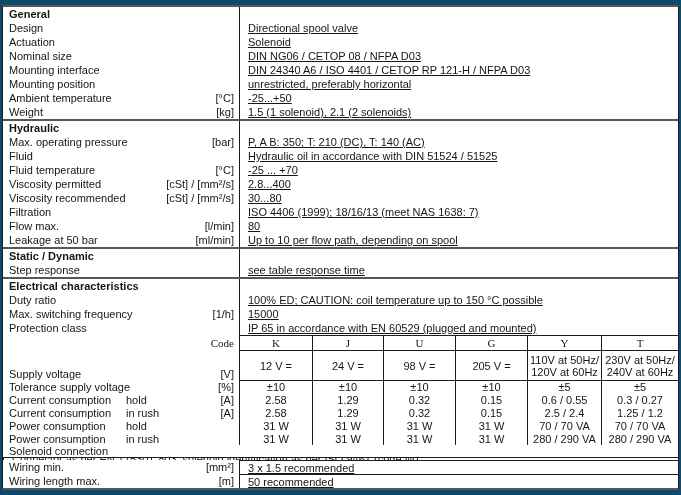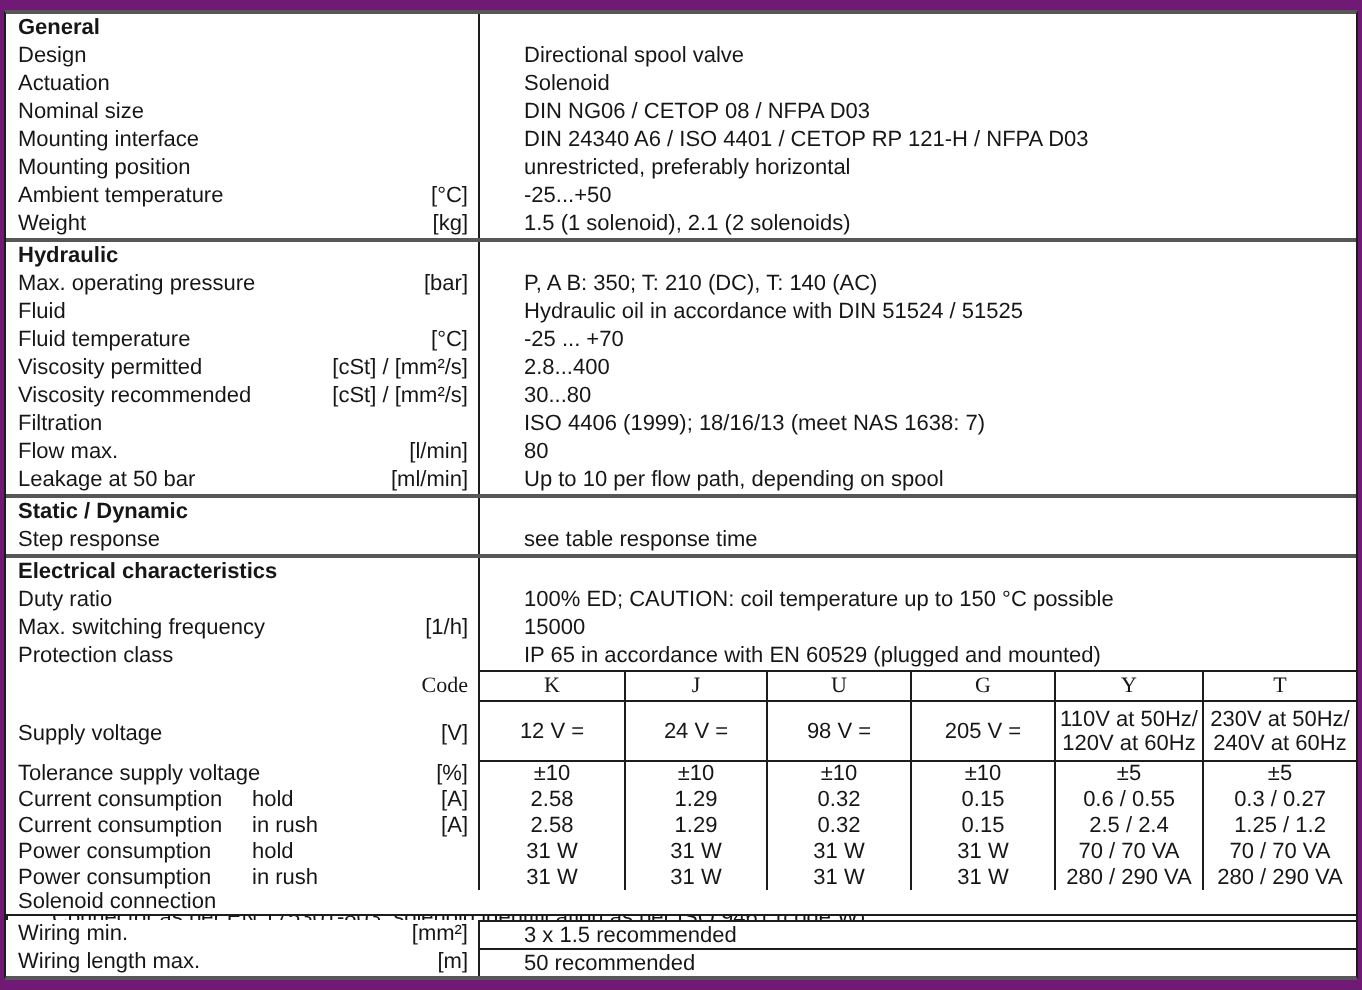--- a/index.html
+++ b/index.html
@@ -1,53 +1,53 @@
 <!DOCTYPE html>
 <html><head>
 <meta charset="utf-8">
 <style>
   html, body { margin:0; padding:0; background:#ffffff; }
   .sheet {
-    position:relative; width:681px; height:495px; background:#701a75;
+    position:relative; width:681px; height:495px; background:#0c4a6e;
     font-family:"Liberation Sans", sans-serif; font-size:11px; color:#161616;
     overflow:hidden;
   }
   .table {
     position:absolute; top:5px; left:2px; width:677px;
     border-top:2.5px solid #57575a; border-bottom:2.5px solid #57575a;
     border-left:1.5px solid #1c1c1c; border-right:1.5px solid #1c1c1c;
     box-sizing:border-box; background:#fff;
   }
   .row { display:flex; height:14px; align-items:center; box-sizing:border-box; }
   .sec { height:16px; border-top:2.5px solid #57575a; }
   .sec.first { height:14px; border-top:none; }
   .sec .lc { font-weight:bold; }
   .lc {
     width:236px; display:flex; align-items:center; padding-left:6px;
     box-sizing:border-box; white-space:nowrap; overflow:hidden;
   }
   .vc {
     flex:1; align-self:stretch; display:flex; align-items:center;
-    border-left:1.2px solid #1c1c1c; padding-left:22px; box-sizing:border-box;
-    white-space:nowrap; overflow:hidden;
+    border-left:1.2px solid #1c1c1c; padding-left:8px; box-sizing:border-box;
+    white-space:nowrap; overflow:hidden;text-decoration:underline;
   }
   .unit { margin-left:auto; padding-right:5px; }
   .pf { width:117px; flex:none; white-space:nowrap; }
   
   .crow { display:flex; box-sizing:border-box; }
   .ccell {
     box-sizing:border-box; border-left:1.2px solid #1c1c1c;
     display:flex; flex-direction:column; align-items:center; justify-content:center;
     text-align:center; line-height:12px; align-self:stretch; white-space:nowrap; overflow:hidden;
   }
   .w0{width:73px;} .w1{width:71px;} .w2{width:72px;} .w3{width:72px;} .w4{width:74px;} .w5{flex:1;}
   .tl { border-top:1.2px solid #1c1c1c; }
   .h-code{height:15px;font-family:Liberation Serif, serif;} .h-supply{height:30px;} .h-e{height:13px;}
   .h-sol{height:15px;flex-direction:column;} .h-wire{height:14px;}
-  .lc.top { align-items:center; padding-top:3px;gap:16px; }
+  .lc.top { align-items:flex-end; padding-top:3px;gap:16px; }
 </style>
 </head>
 <body>
 
 <div class="sheet">
   <div class="table">
 
     <div class="row sec first">
       <div class="lc">General</div>
       <div class="vc"></div>

